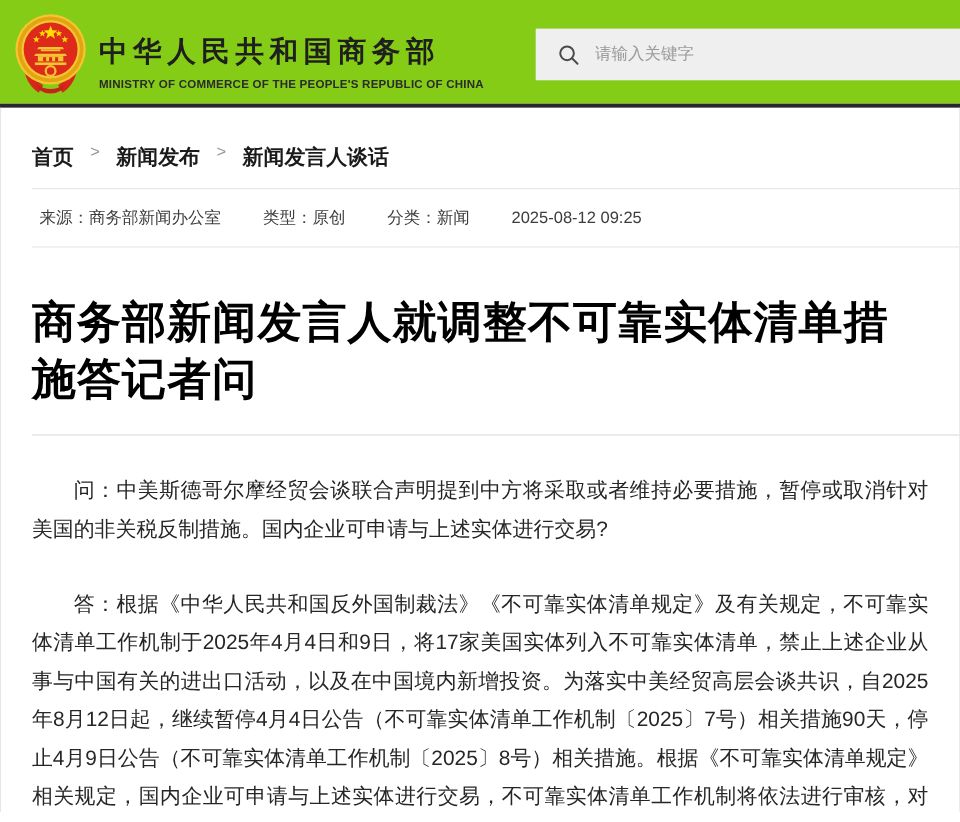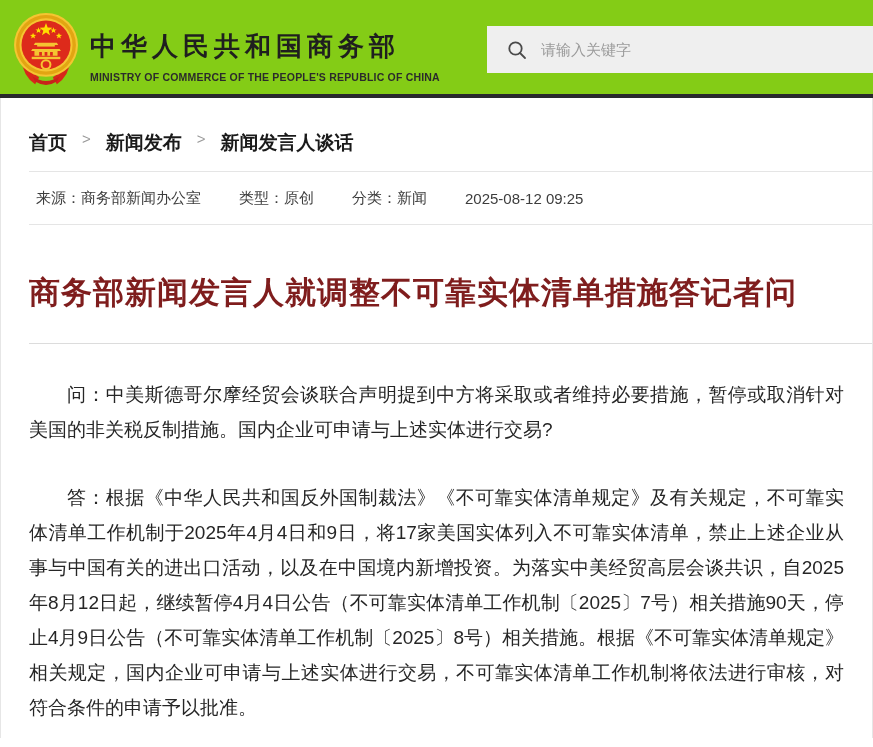--- a/index.html
+++ b/index.html
@@ -58,22 +58,22 @@
   .divider-title { border-top-color: #dcdcdc; margin-top: 24px; }
 
   .meta {
     display: flex; align-items: center; gap: 38px;
     padding: 17px 28px 16px 35px;
     font-size: 15px; color: #3d3d3d; white-space: nowrap; text-align: right;
   }
 
   .article-title {
     margin: 42px 28px 0 28px;
-    font-size: 31px; line-height: 52px; font-weight: 700;
-    color: #7f1d1d; letter-spacing: 1px;
+    font-size: 40px; line-height: 52px; font-weight: 700;
+    color: #000000; letter-spacing: 1px;
   }
 
   .article-body {
     margin: 0 28px;
     font-size: 19px; line-height: 35px; color: #262626;
     text-align: justify;
   }
   .article-body p { text-indent: 2em; margin-top: 33px; }
 </style>
 </head>

